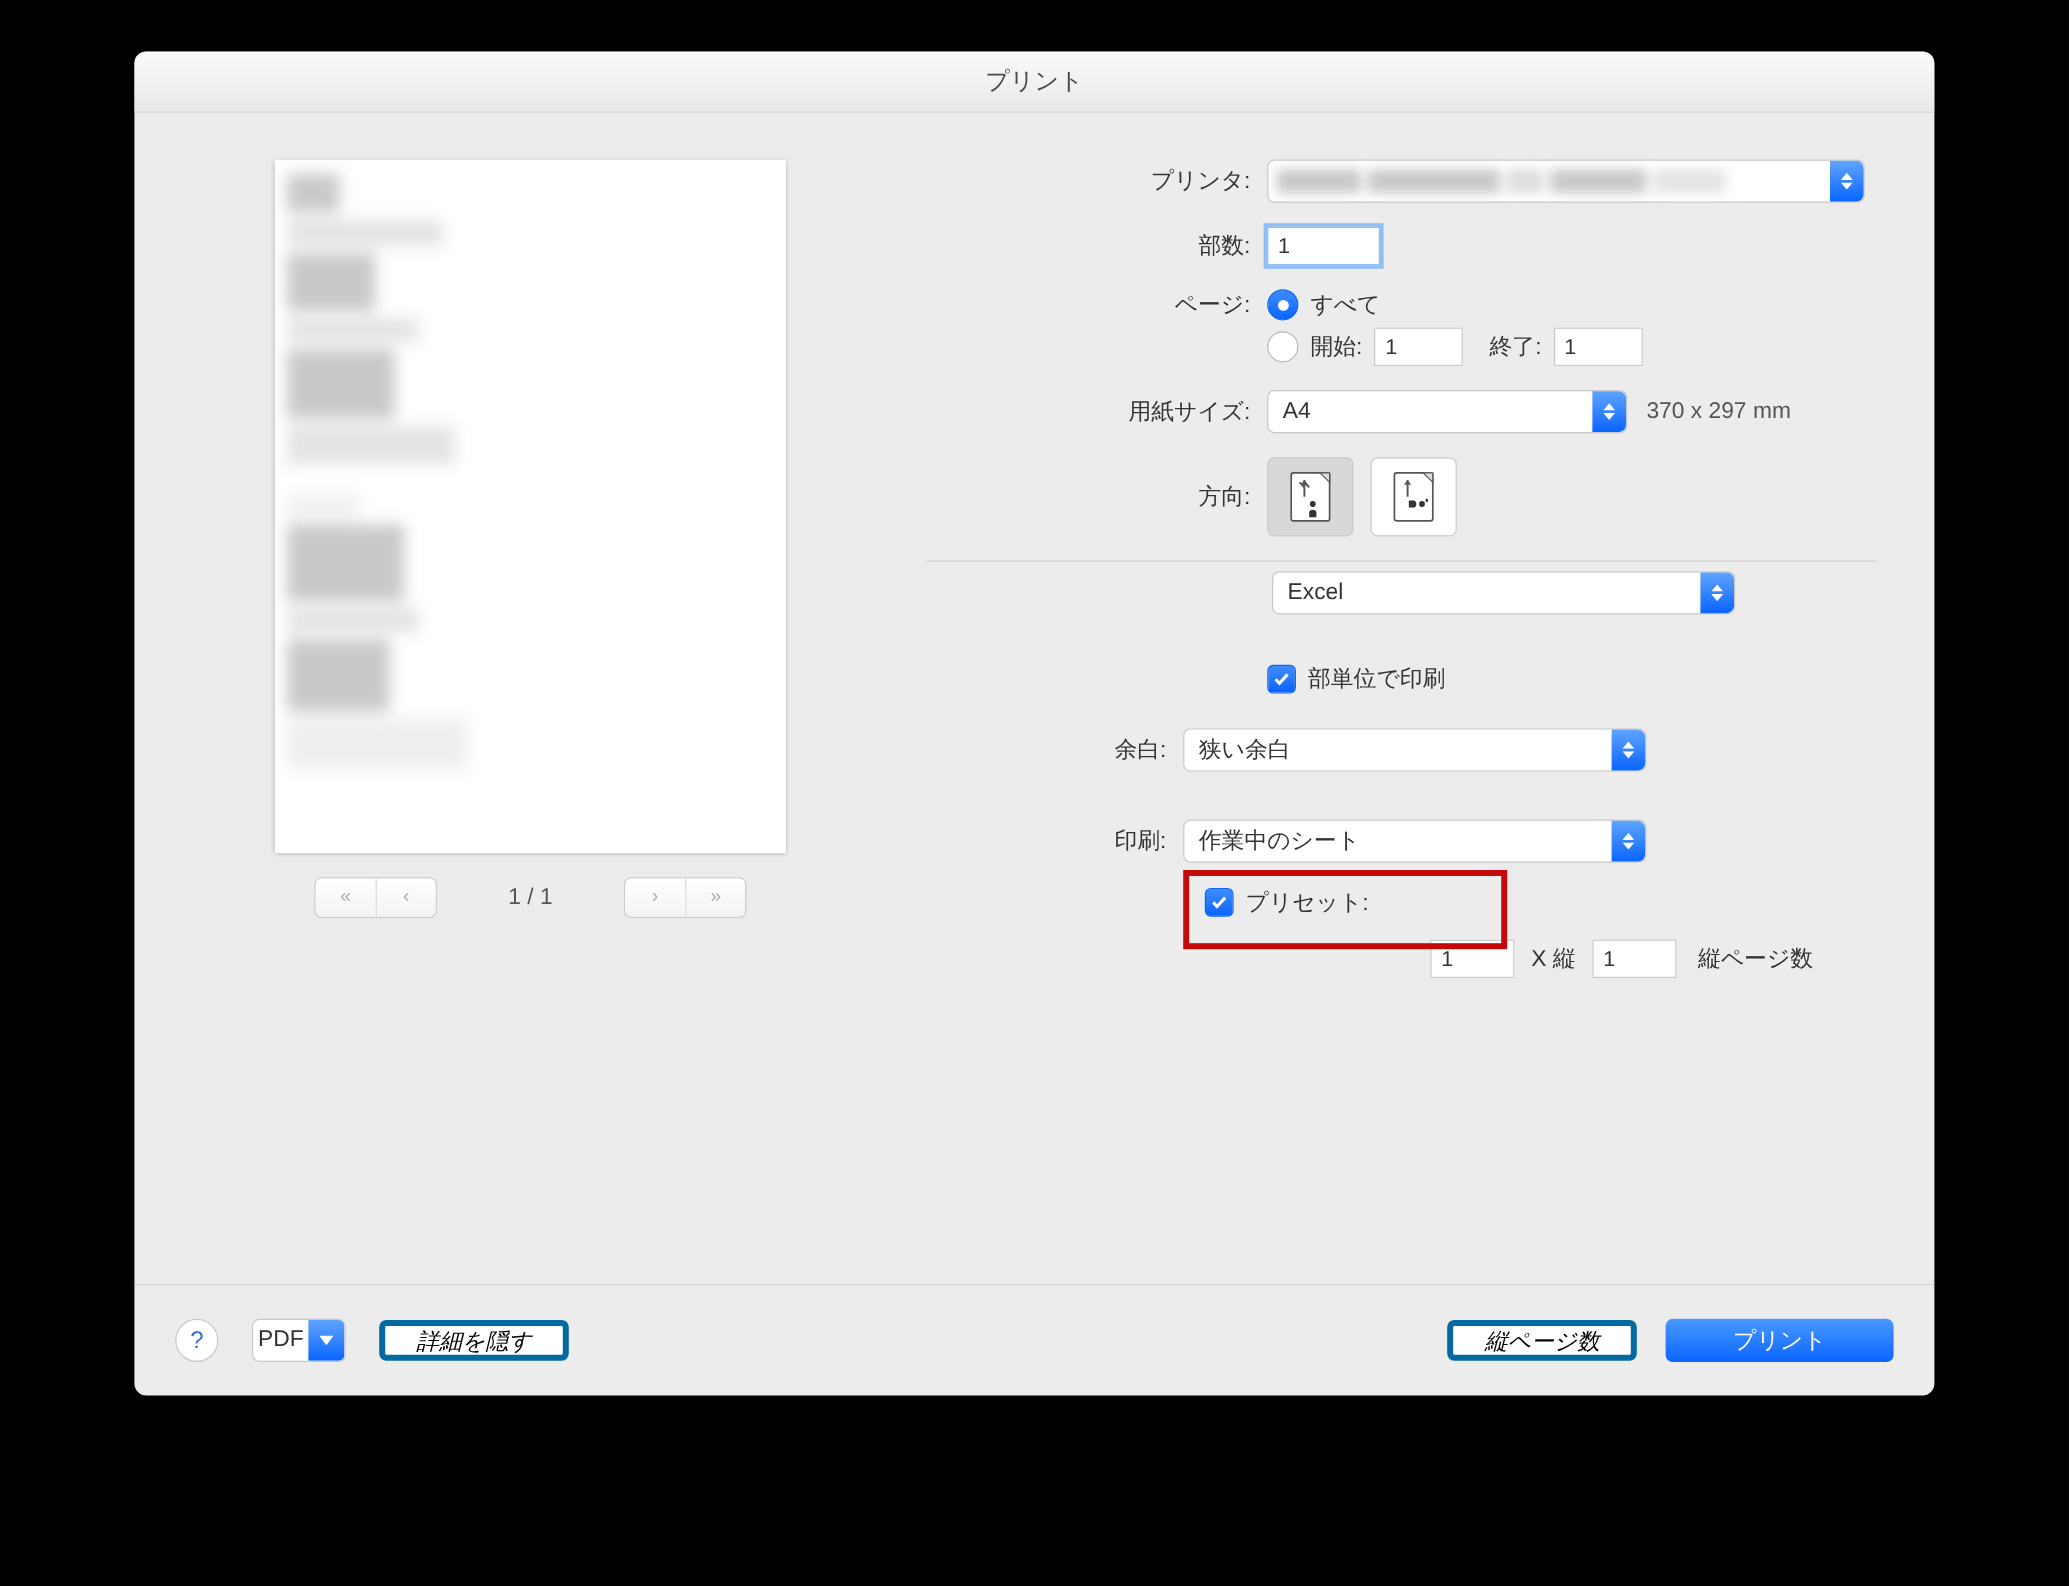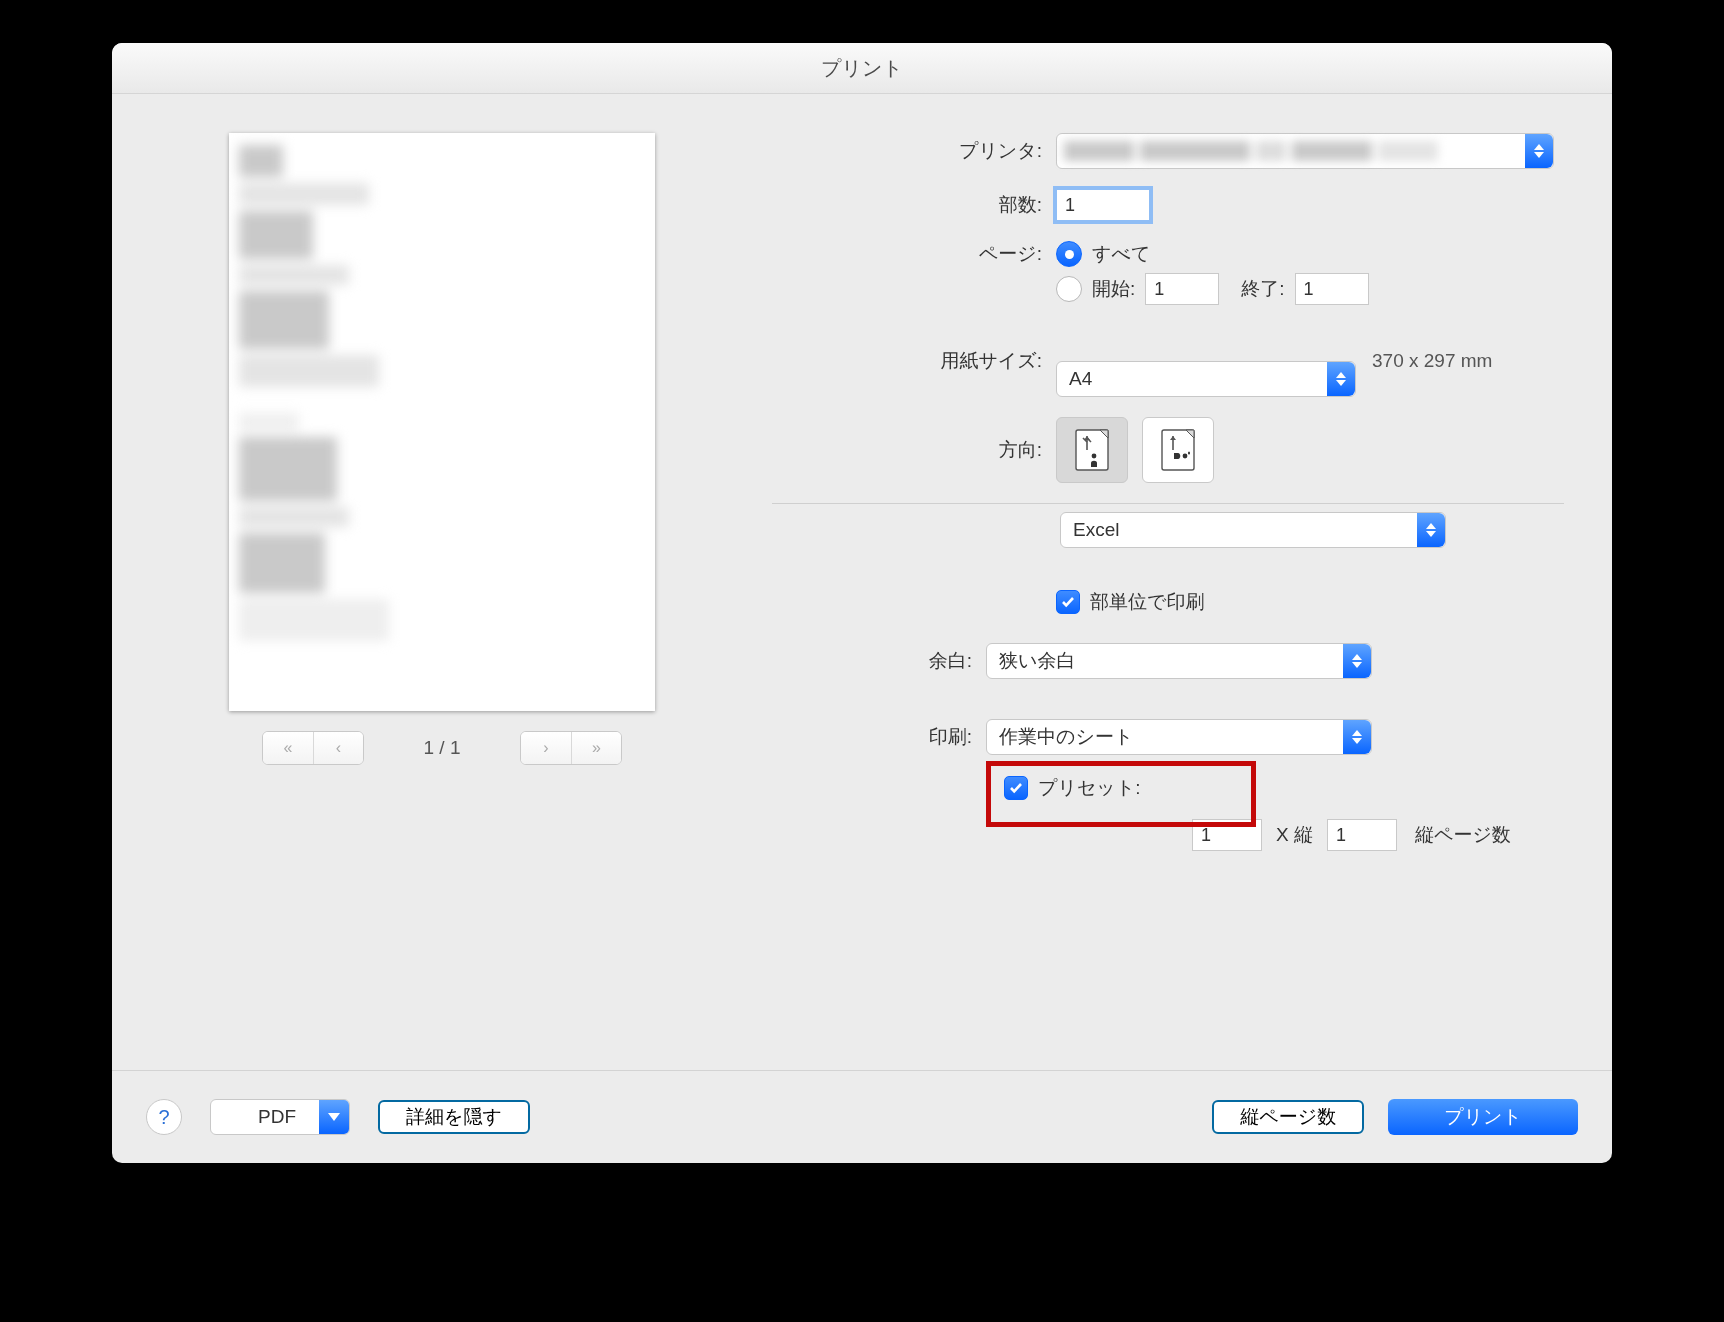--- a/index.html
+++ b/index.html
@@ -13,44 +13,44 @@
 .nav-row{margin-top:20px;display:flex;align-items:center;gap:0;}
 .btngrp{display:inline-flex;border:1px solid #c9c9c9;border-radius:6px;overflow:hidden;background:#fff;}
 .btngrp button{width:50px;height:32px;border:none;background:linear-gradient(#ffffff,#f3f3f3);cursor:pointer;color:#aaa;font-size:16px;display:flex;align-items:center;justify-content:center;}
 .btngrp button+button{border-left:1px solid #d9d9d9;}
 .page-ind{width:156px;text-align:center;color:#555;}
 .settings-pane{flex:1;padding:40px 48px 0 0;}
 .row{display:flex;align-items:center;margin-bottom:20px;}
 .lbl{width:270px;text-align:right;padding-right:14px;color:#333;}
 .popup{position:relative;height:34px;border:1px solid #c8c8c8;border-radius:6px;background:#fff;display:flex;align-items:center;padding:0 36px 0 12px;min-width:0;}
 .popup.wide{width:448px;}
-.popup.med{width:250px;margin-top:36px;}
+.popup.med{width:250px;}
 .popup.med2{width:336px;}
 .popup .end{position:absolute;right:0;top:0;bottom:0;width:28px;border-top-right-radius:6px;border-bottom-right-radius:6px;background:linear-gradient(#5fa4ff,#0a65ff);display:flex;flex-direction:column;align-items:center;justify-content:center;}
 .popup .end svg{width:10px;height:6px;fill:#fff;}
 .input{height:30px;border:1px solid #c9c9c9;background:#fff;padding:0 8px;font-size:18px;color:#333;}
 .input.focus{outline:3px solid #8fbdf5;border-color:#8fbdf5;}
 .radio{width:24px;height:24px;border-radius:50%;border:1px solid #b8b8b8;background:#fff;display:inline-flex;align-items:center;justify-content:center;margin-right:10px;}
 .radio.sel{background:linear-gradient(#3f8cff,#0a65ff);border-color:#0a65ff;}
 .radio.sel::after{content:"";width:9px;height:9px;border-radius:50%;background:#fff;}
 .check{width:22px;height:22px;border-radius:5px;border:1px solid #b8b8b8;background:#fff;display:inline-flex;align-items:center;justify-content:center;margin-right:10px;}
 .check.sel{background:linear-gradient(#3f8cff,#0a65ff);border-color:#0a65ff;}
 .check.sel svg{width:14px;height:14px;fill:none;stroke:#fff;stroke-width:2.6;}
 .segbtn{width:70px;height:64px;border:1px solid #c9c9c9;border-radius:6px;background:#fff;display:flex;align-items:center;justify-content:center;cursor:pointer;}
 .segbtn.sel{background:#d8d8d8;}
 .segbtn svg{width:36px;height:44px;}
 .hr{height:1px;border:none;background:#cfcfcf;}
 .red-box{position:absolute;border:5px solid #c40909;pointer-events:none;}
 .footer{position:absolute;left:0;right:0;bottom:0;height:92px;border-top:1px solid #d3d3d3;display:flex;align-items:center;padding:0 34px;}
 .help-btn{width:34px;height:34px;border:1px solid #c8c8c8;border-radius:50%;background:#fff;color:#2a6fd6;font-size:20px;display:flex;align-items:center;justify-content:center;cursor:pointer;}
 .pdf-btn{margin-left:28px;height:34px;border:1px solid #c8c8c8;border-radius:6px;background:#fff;display:flex;align-items:center;overflow:hidden;}
-.pdf-btn .t{padding:0 23px;margin-left:24px;}
+.pdf-btn .t{padding:0 4px;}
 .pdf-btn .dd{width:30px;height:100%;background:linear-gradient(#5fa4ff,#0a65ff);display:flex;align-items:center;justify-content:center;}
 .pdf-btn .dd svg{width:12px;height:8px;fill:#fff;}
-.plain-btn{height:34px;border:2px solid #0369a1;border-radius:6px;background:#fff;padding:0 26px;cursor:pointer;font-size:19px;}
+.plain-btn{height:34px;border:5px solid #0369a1;border-radius:6px;background:#fff;padding:0 26px;cursor:pointer;font-size:19px;font-style:italic;}
 .primary-btn{height:36px;border:none;border-radius:6px;background:linear-gradient(#4a99ff,#0a65ff);color:#fff;padding:0 56px;cursor:pointer;font-size:19px;}
 .spacer{flex:1;}
 .printer-pix{position:absolute;inset:1px 29px 1px 1px;filter:blur(5px);display:flex;align-items:center;gap:6px;padding-left:6px;}
 .printer-pix span{height:20px;background:#c9c9c9;display:inline-block;}
 </style>
 </head>
 <body>
 
 <div class="window">
   <div class="titlebar">プリント</div>

